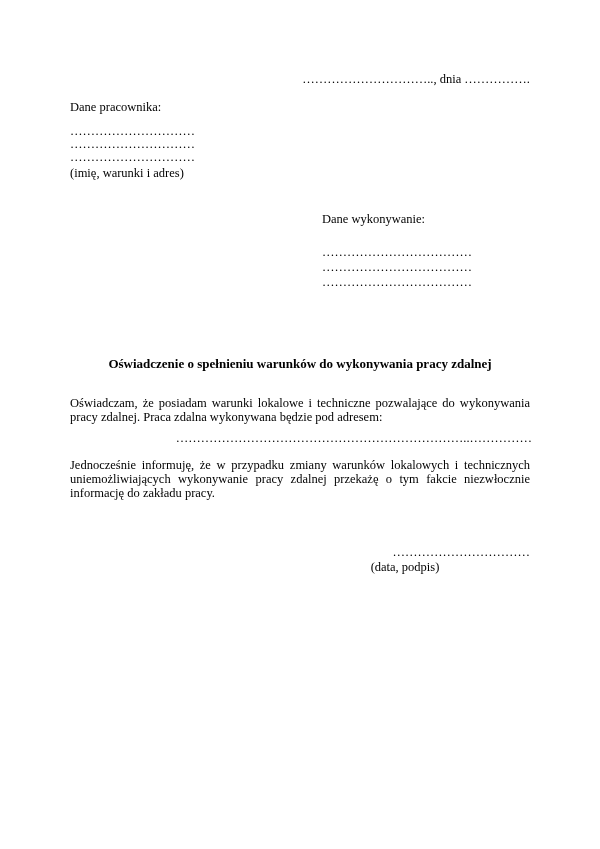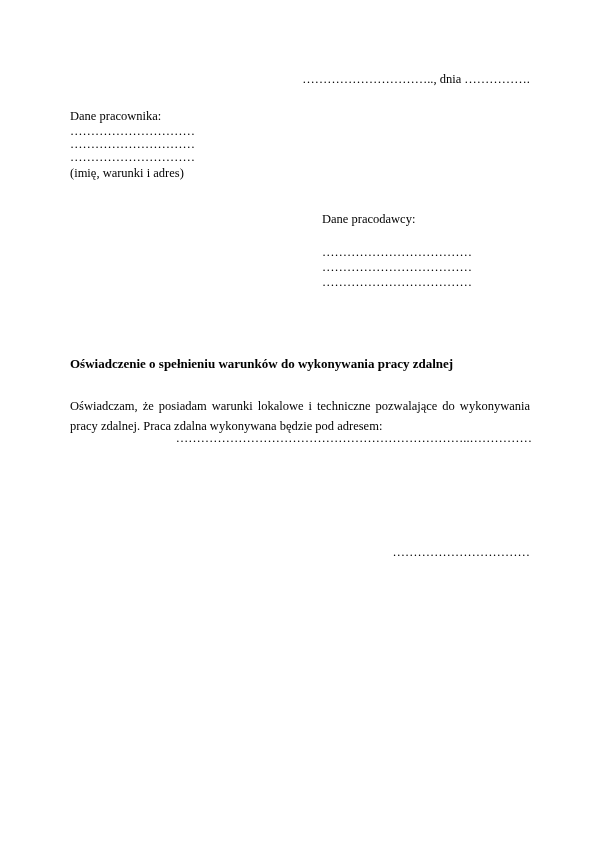--- a/index.html
+++ b/index.html
@@ -20,40 +20,41 @@
   }
   .abs { position: absolute; }
 
   .date-line {
     top: 72px;
     right: 70px;
     text-align: right;
     white-space: nowrap;
   }
 
-  .employee-label { left: 70px; top: 109px; }
+  .employee-label { left: 70px; top: 100px; }
   .employee-lines { left: 70px; top: 125px; line-height: 13px; }
   .employee-caption { left: 70px; top: 166px; }
 
   .employer-label { left: 322px; top: 212px; }
   .employer-lines { left: 322px; top: 245px; line-height: 15px; }
 
   .doc-title {
     left: 70px;
     top: 356px;
     width: 460px;
+    text-align: center;
     font-weight: bold;
     font-size: 13px;
   }
 
   .para {
     left: 70px;
     width: 460px;
     text-align: justify;
-    line-height: 20px;
+    line-height: 14px;
   }
   .para-1 { top: 396px; }
   .address-line { left: 70px; top: 431px; width: 462px; white-space: nowrap; overflow: hidden; }
   .para-2 { top: 458px; }
 
   .signature-block {
     left: 280px;
     top: 545px;
     width: 250px;
     text-align: center;
@@ -72,32 +73,34 @@
   <div class="abs employee-label">Dane pracownika:</div>
 
   <div class="abs employee-lines">
     <div class="dotted">…………………………</div>
     <div class="dotted">…………………………</div>
     <div class="dotted">…………………………</div>
   </div>
 
   <div class="abs employee-caption">(imię, warunki i adres)</div>
 
-  <div class="abs employer-label">Dane pracodawcy:</div>
+  <div class="abs employer-label">Dane wykonywanie:</div>
 
   <div class="abs employer-lines">
     <div class="dotted">………………………………</div>
     <div class="dotted">………………………………</div>
     <div class="dotted">………………………………</div>
   </div>
 
   <div class="abs doc-title">Oświadczenie o spełnieniu warunków do wykonywania pracy zdalnej</div>
 
   <div class="abs para para-1">Oświadczam, że posiadam warunki lokalowe i techniczne pozwalające do wykonywania pracy zdalnej. Praca zdalna wykonywana będzie pod adresem:</div>
 
   <div class="abs address-line dotted">……………………………………………………………..……………</div>
 
+  <div class="abs para para-2">Jednocześnie informuję, że w przypadku zmiany warunków lokalowych i technicznych uniemożliwiających wykonywanie pracy zdalnej przekażę o tym fakcie niezwłocznie informację do zakładu pracy.</div>
 
   <div class="abs signature-block">
     <div class="dotted">……………………………</div>
+    <div>(data, podpis)</div>
   </div>
 
 </div>
 
 </body></html>

